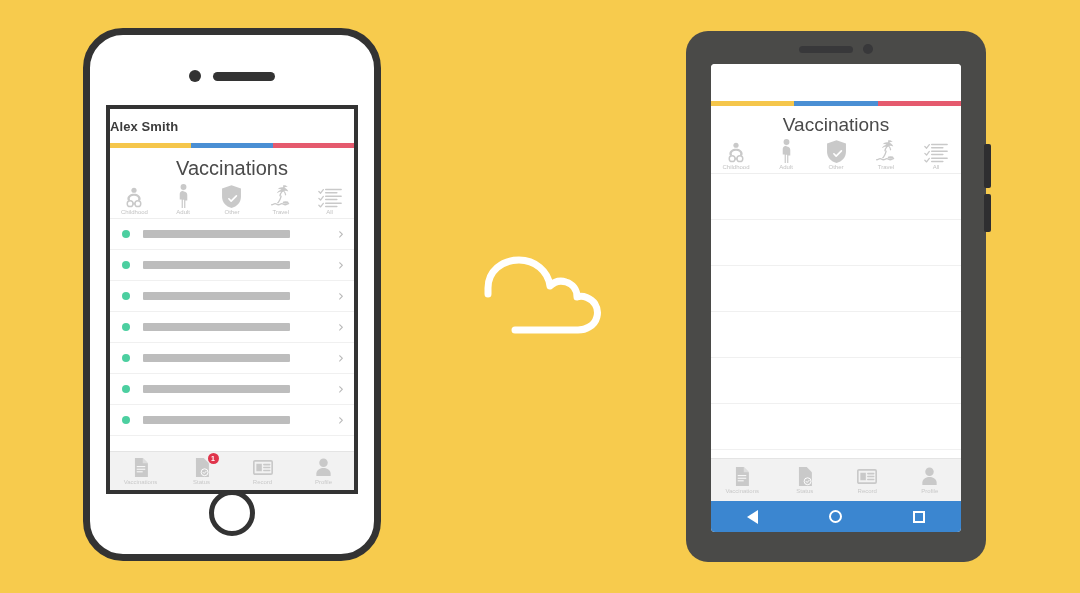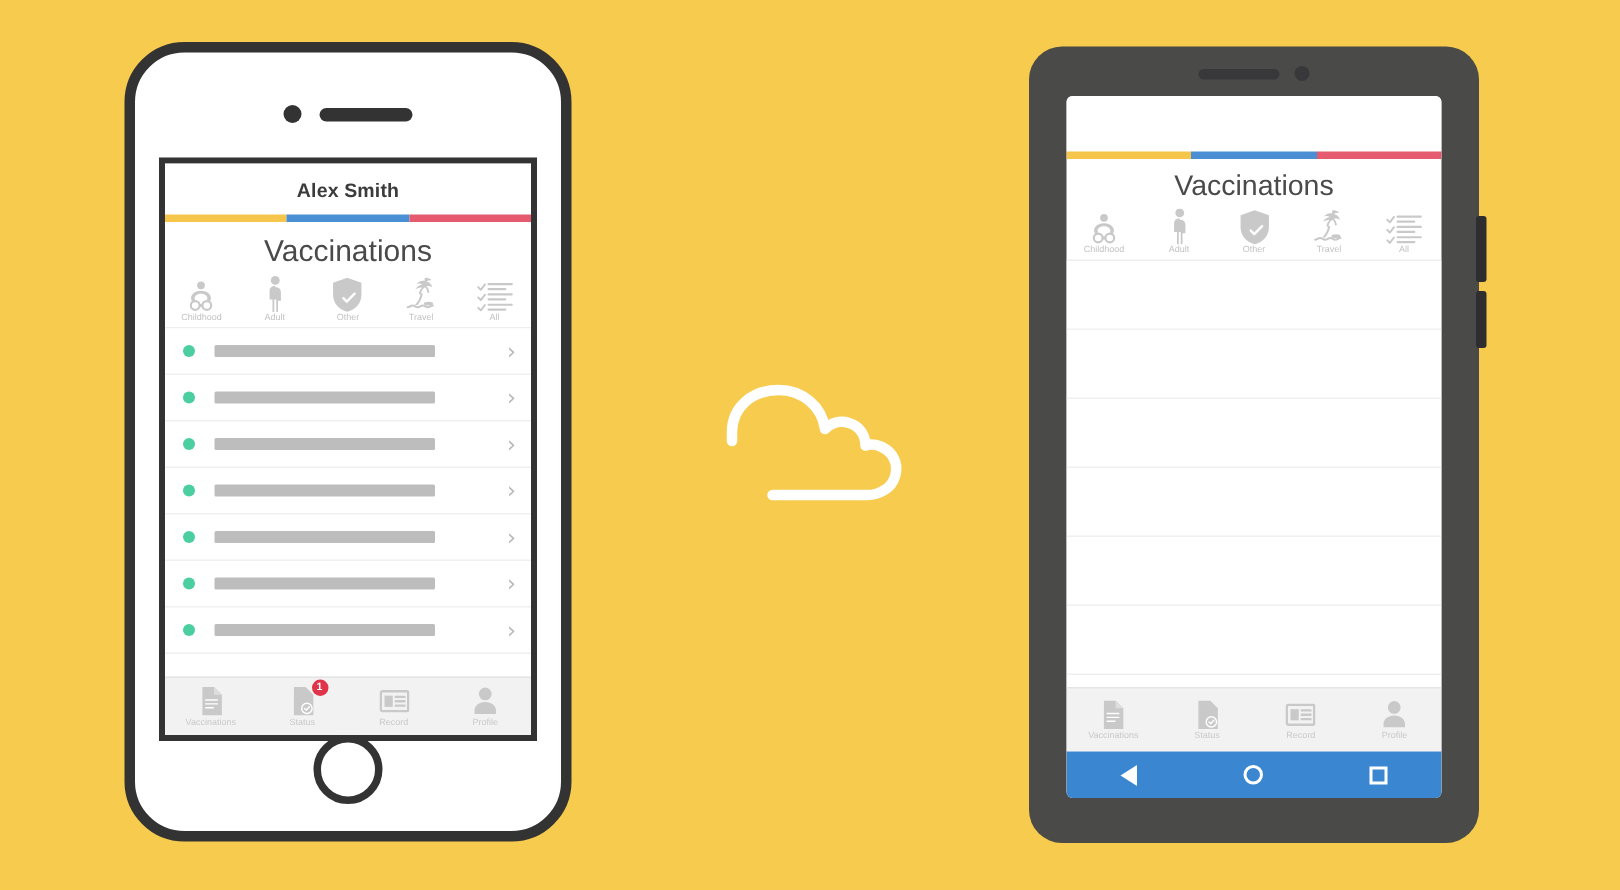--- a/index.html
+++ b/index.html
@@ -135,21 +135,21 @@
     border-radius: 2px;
   }
   .tablet-btn.b1 { top: 113px; height: 44px; }
   .tablet-btn.b2 { top: 163px; height: 38px; }
 
   
   .app-name-bar {
     height: 34px;
     display: flex;
     align-items: center;
-    justify-content: center;
+    justify-content: flex-start;
     background: #fff;
     flex: none;
   }
   .app-name-bar .nm {
     font-size: 13px;
     font-weight: bold;
     color: #3b3b3b;
     letter-spacing: .1px;
   }
   .app-blank-bar {

